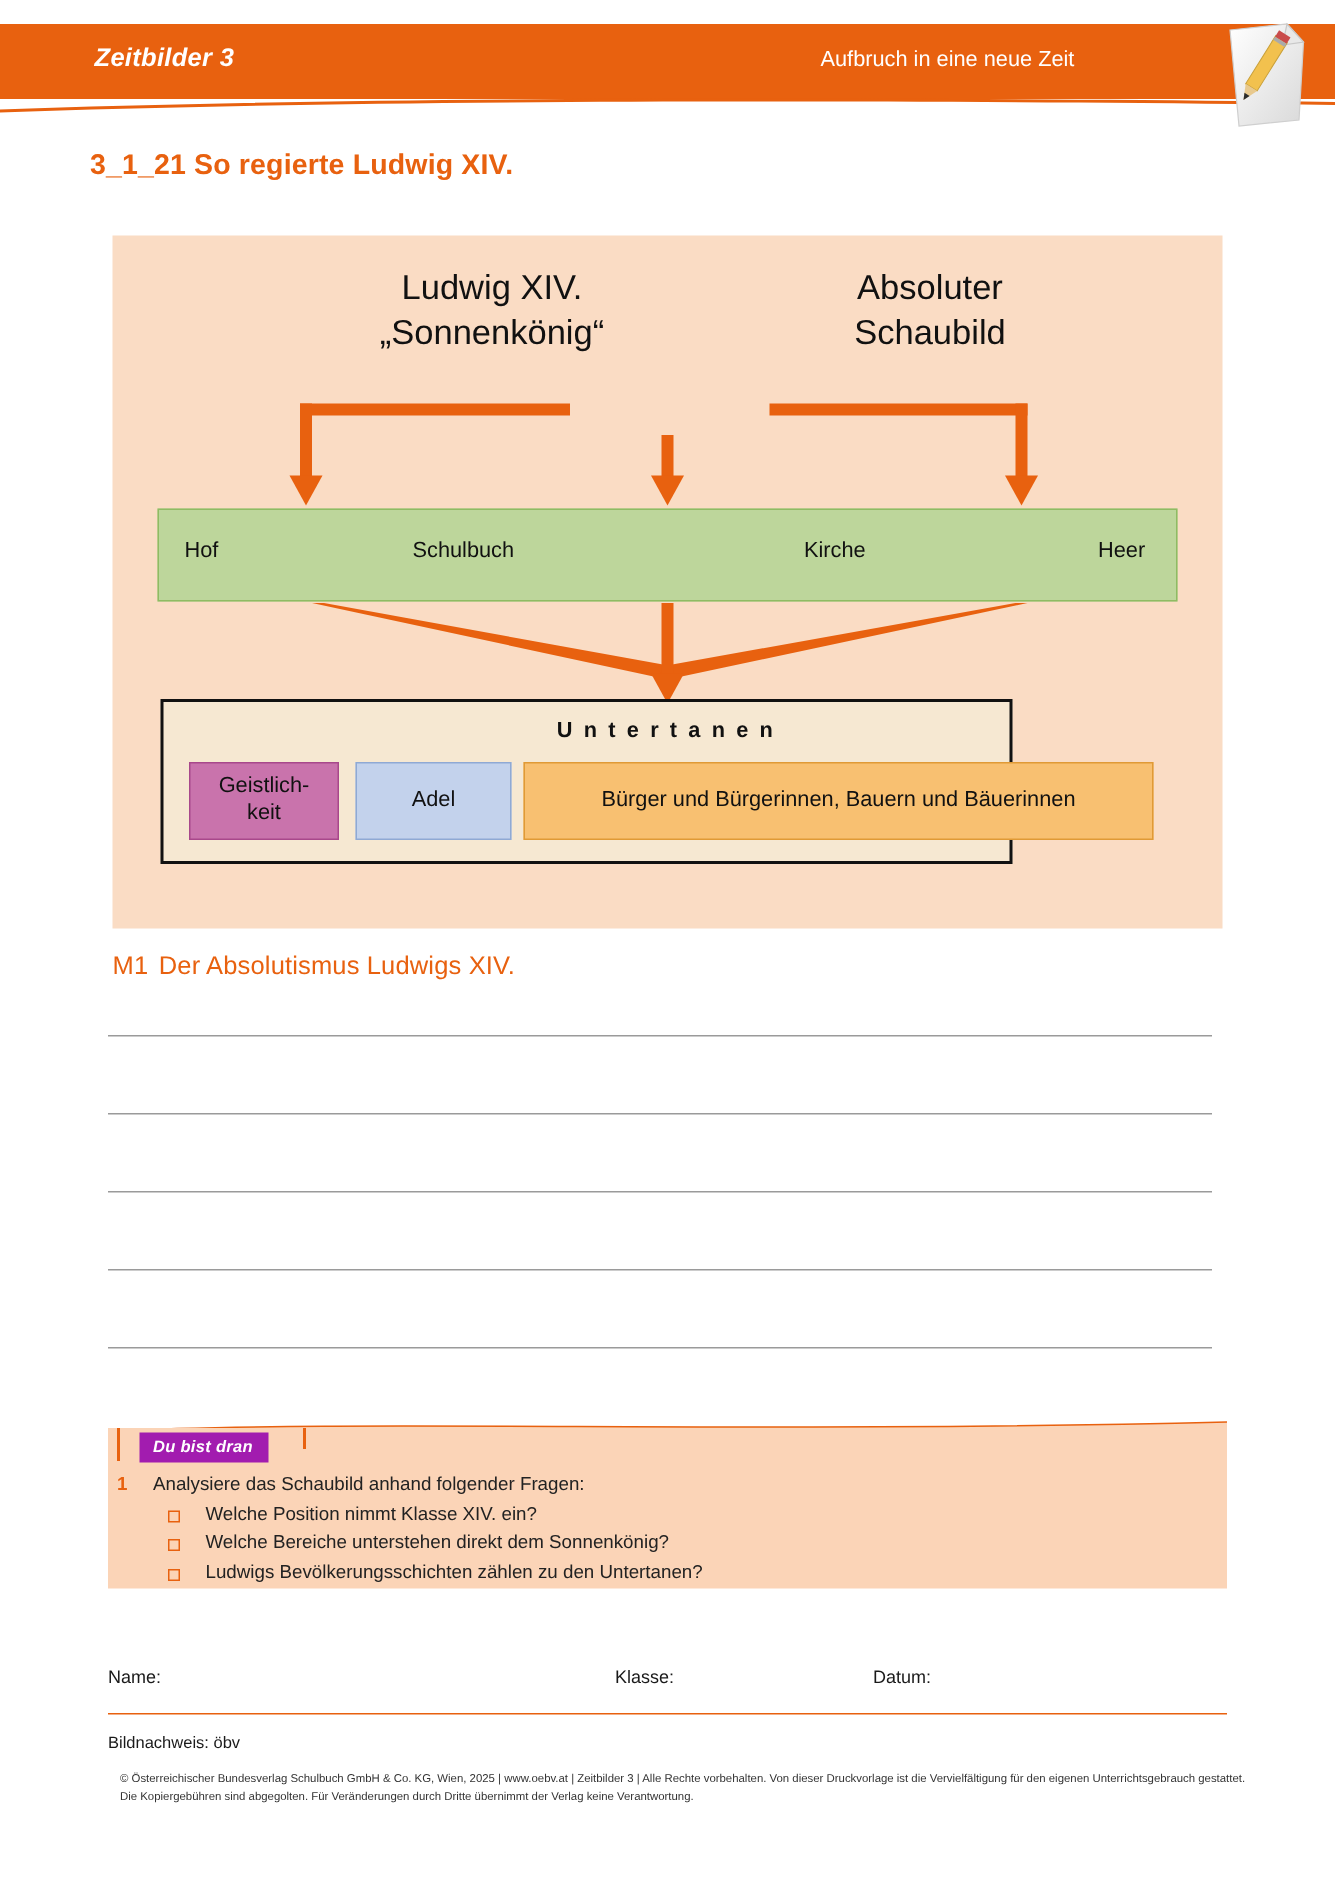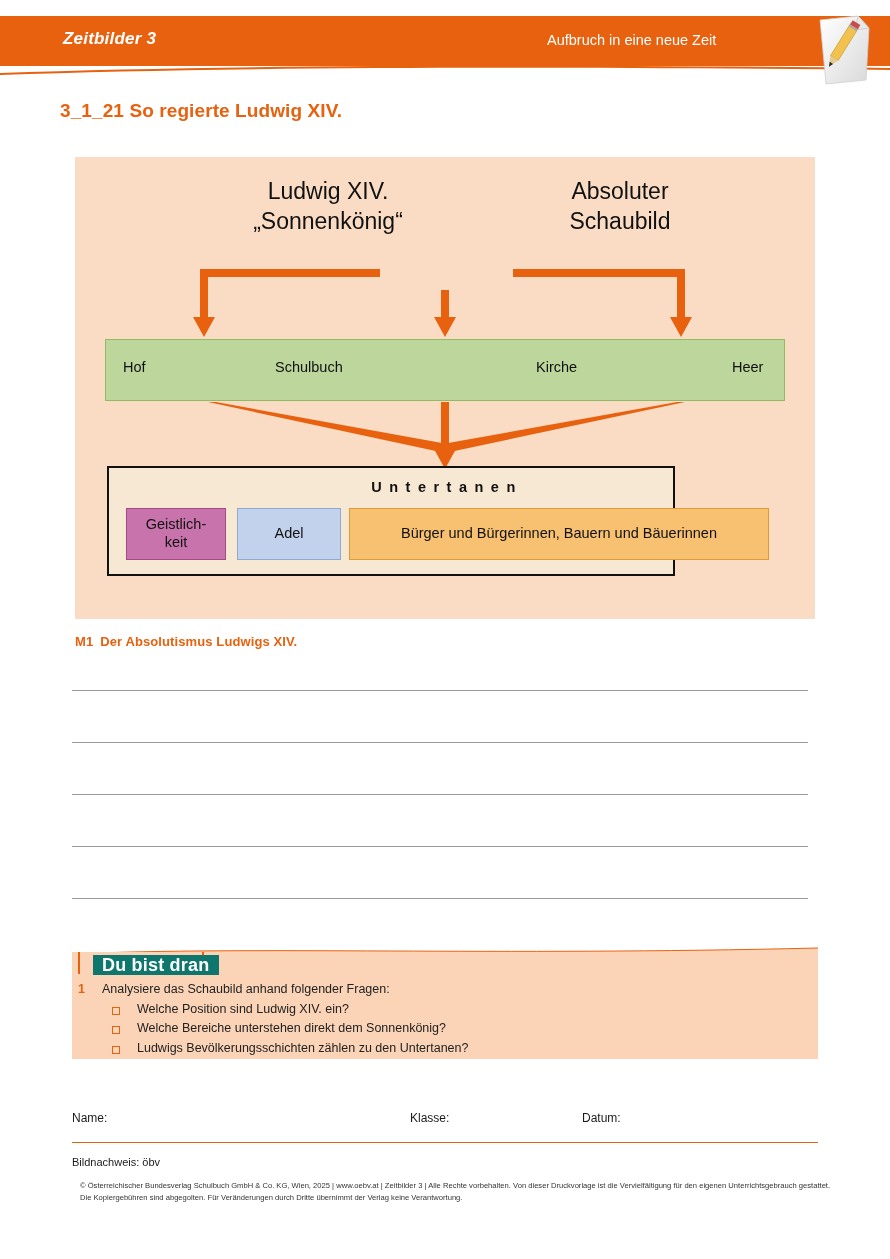--- a/index.html
+++ b/index.html
@@ -154,22 +154,22 @@
     position: absolute;
     left: 0; top: 0;
     width: 740px; height: 462px;
     pointer-events: none;
   }
 
   
   .m1-caption {
     position: absolute;
     left: 75px; top: 634px;
-    font-size: 13px;
-    font-weight: bold;
+    font-size: 17px;
+    font-weight: normal;
     color: #E8610F;
     letter-spacing: 0.1px;
   }
   .m1-caption .m1-label { margin-right: 7px; }
 
   
   .write-lines {
     position: absolute;
     left: 72px; top: 690px;
     width: 736px; height: 230px;
@@ -192,25 +192,26 @@
   .task-wave {
     position: absolute;
     left: 72px; top: 944px;
     width: 746px; height: 16px;
   }
   .task-badge {
     position: absolute;
     left: 93px; top: 955px;
     height: 20px;
     padding: 0 10px 0 9px;
-    background: #0f766e;
+    background: #a21caf;
     color: #ffffff;
-    font-size: 18px;
+    font-size: 11px;
     font-weight: bold;
     line-height: 20px;
+    font-style: italic;
     letter-spacing: 0.2px;
   }
   .badge-tick {
     position: absolute;
     width: 2px;
     background: #E8610F;
   }
   .task-number {
     position: absolute;
     left: 78px; top: 982px;
@@ -382,21 +383,21 @@
   <div class="badge-tick" style="left:6px; top:0px; height:22px;"></div>
   <div class="badge-tick" style="left:130px; top:0px; height:14px;"></div>
 </div>
 
 <div class="task-badge">Du bist dran</div>
 
 <div class="task-number">1</div>
 <div class="task-stem">Analysiere das Schaubild anhand folgender Fragen:</div>
 
 <div class="task-check" style="top:1007px;"></div>
-<div class="task-sub" style="top:1002px;">Welche Position sind Ludwig XIV. ein?</div>
+<div class="task-sub" style="top:1002px;">Welche Position nimmt Klasse XIV. ein?</div>
 
 <div class="task-check" style="top:1026px;"></div>
 <div class="task-sub" style="top:1021px;">Welche Bereiche unterstehen direkt dem Sonnenkönig?</div>
 
 <div class="task-check" style="top:1046px;"></div>
 <div class="task-sub" style="top:1041px;">Ludwigs Bevölkerungsschichten zählen zu den Untertanen?</div>
 
 <div class="nkd nkd-name">Name:</div>
 <div class="nkd nkd-klasse">Klasse:</div>
 <div class="nkd nkd-datum">Datum:</div>

